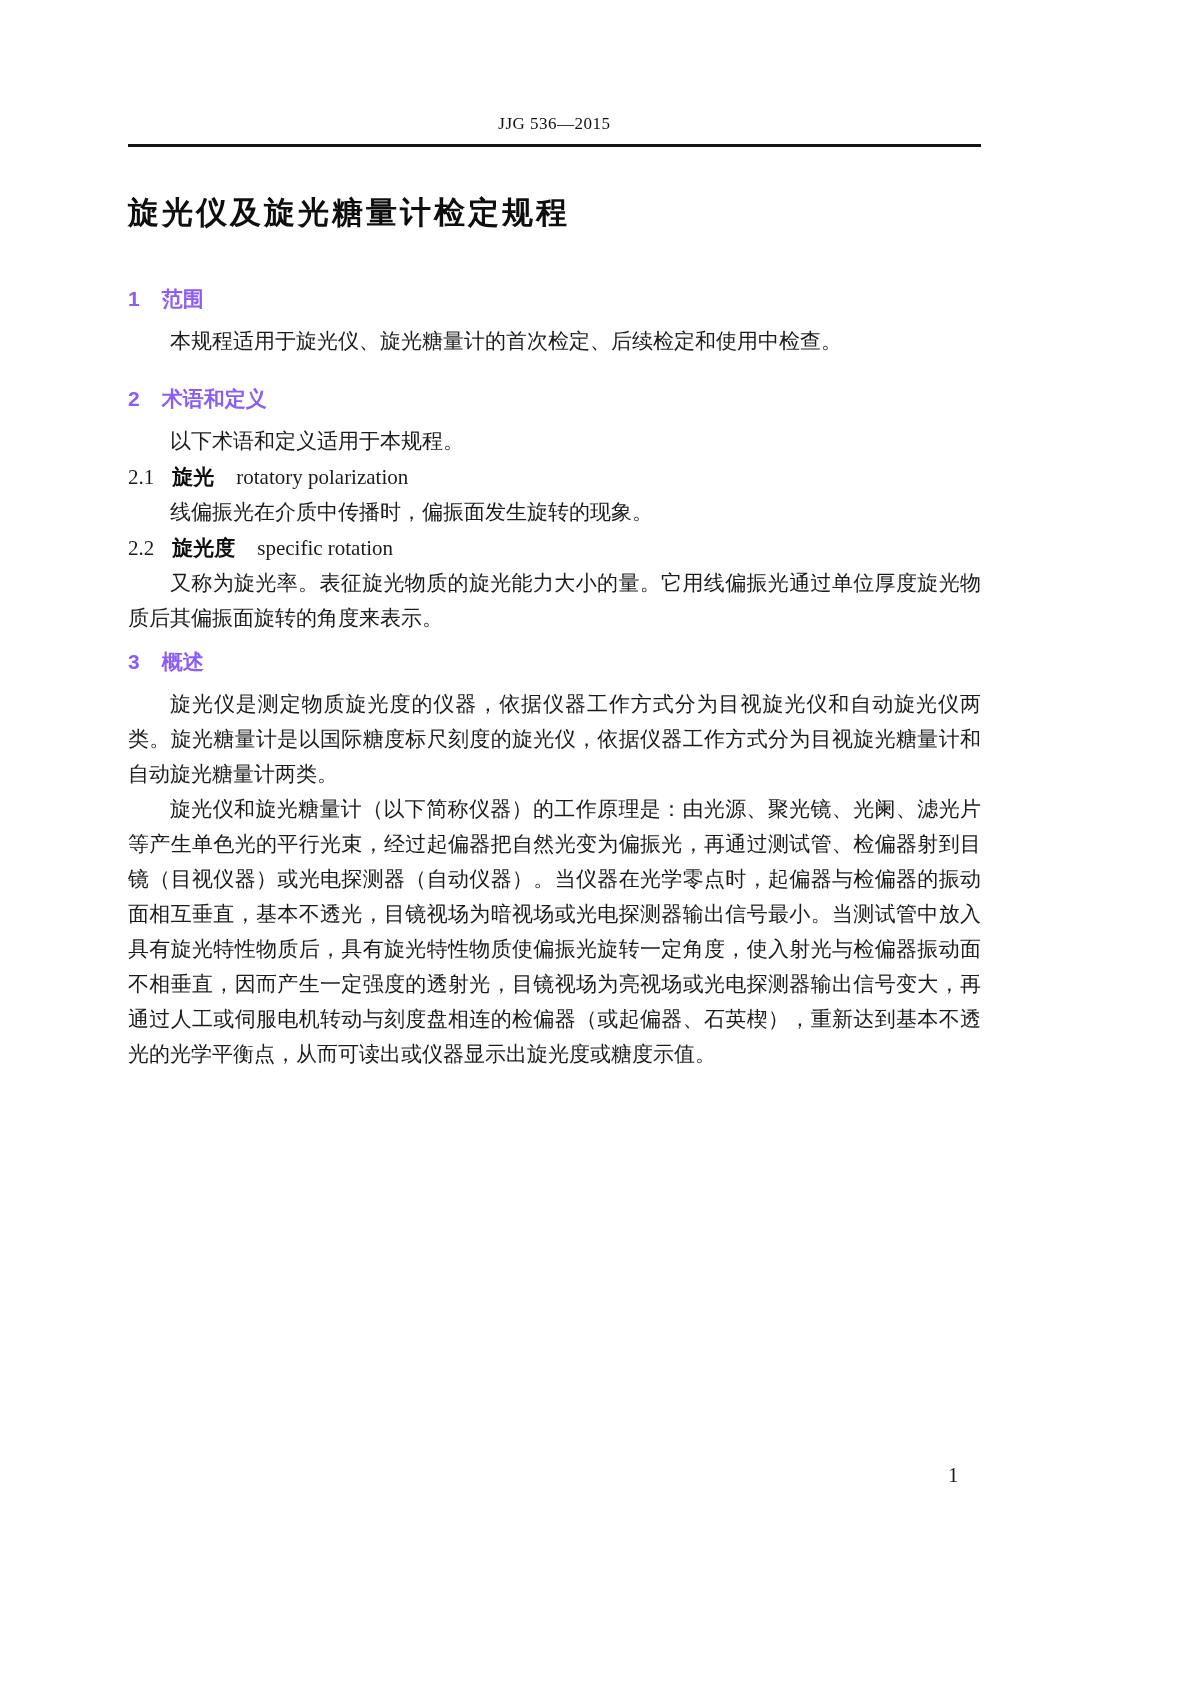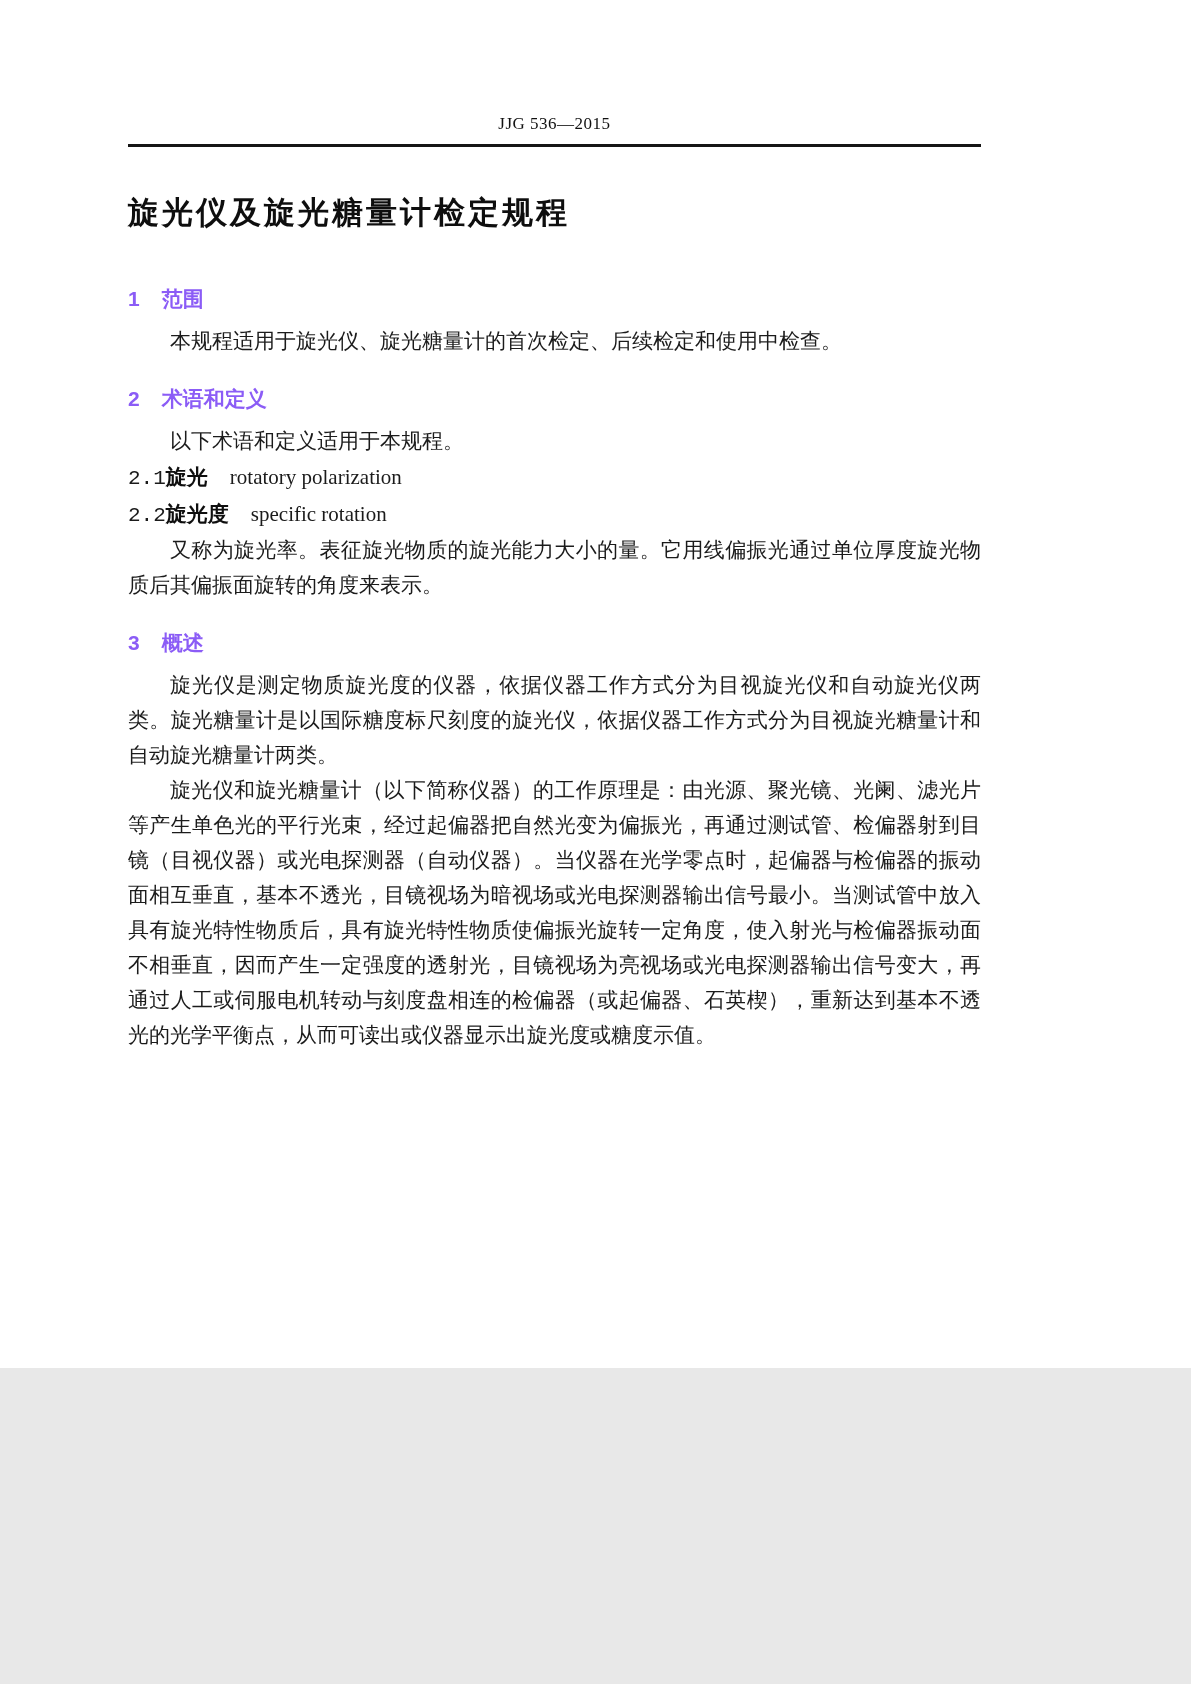--- a/index.html
+++ b/index.html
@@ -7,21 +7,21 @@
   body {
     width: 1191px;
     height: 1684px;
     position: relative;
     font-family: "Liberation Serif", "DejaVu Serif", serif;
   }
   .page {
     position: absolute;
     inset: 0;
     width: 1191px;
-    height: 1368px;
+    height: 1684px;
     background: #ffffff;
     color: #1b1b1b;
     padding: 112px 210px 16px 128px;
     overflow: hidden;
   }
   
   .doc-code {
     text-align: center;
     font-size: 17px;
     line-height: 24px;
@@ -48,39 +48,40 @@
   .sec-heading {
     font-family: "Liberation Sans", "DejaVu Sans", sans-serif;
     font-weight: bold;
     font-size: 21px;
     line-height: 27px;
     color: #8b5cf6;
   }
   .sec-heading .sec-num { margin-right: 22px; }
   .sec1 .sec-heading { margin-top: 52px; }
   .sec2 .sec-heading { margin-top: 26px; }
-  .sec3 .sec-heading { margin-top: 26px; }
+  .sec3 .sec-heading { margin-top: 12px; }
   
   .body-para {
     margin-top: 12px;
     font-size: 21px;
     line-height: 35px;
     text-align: justify;
     text-indent: 2em;
     color: #1b1b1b;
   }
   .body-para.no-gap { margin-top: 0; }
   
   .term-line {
     font-size: 21px;
     line-height: 35px;
     color: #1b1b1b;
   }
   .term-line .term-num {
-    font-family: Liberation Mono, monospace;
+    font-family: Liberation Serif, serif;
+    margin-right: 18px;
   }
   .term-line .term-zh {
     font-family: "Liberation Sans", "DejaVu Sans", sans-serif;
     font-weight: bold;
     margin-right: 22px;
     color: #0e0e0e;
   }
   .term-line .term-en {
     font-family: "Liberation Serif", "DejaVu Serif", serif;
   }
@@ -121,20 +122,21 @@
 
   <section class="sec2">
     <h2 class="sec-heading">
       <span class="sec-num">2</span><span class="sec-title">术语和定义</span>
     </h2>
     <p class="body-para">以下术语和定义适用于本规程。</p>
 
     <p class="term-line">
       <span class="term-num">2.1</span><span class="term-zh">旋光</span><span class="term-en">rotatory polarization</span>
     </p>
+    <p class="term-def">线偏振光在介质中传播时，偏振面发生旋转的现象。</p>
 
     <p class="term-line">
       <span class="term-num">2.2</span><span class="term-zh">旋光度</span><span class="term-en">specific rotation</span>
     </p>
     <p class="term-def">又称为旋光率。表征旋光物质的旋光能力大小的量。它用线偏振光通过单位厚度旋光物质后其偏振面旋转的角度来表示。</p>
   </section>
 
   <section class="sec3">
     <h2 class="sec-heading">
       <span class="sec-num">3</span><span class="sec-title">概述</span>

